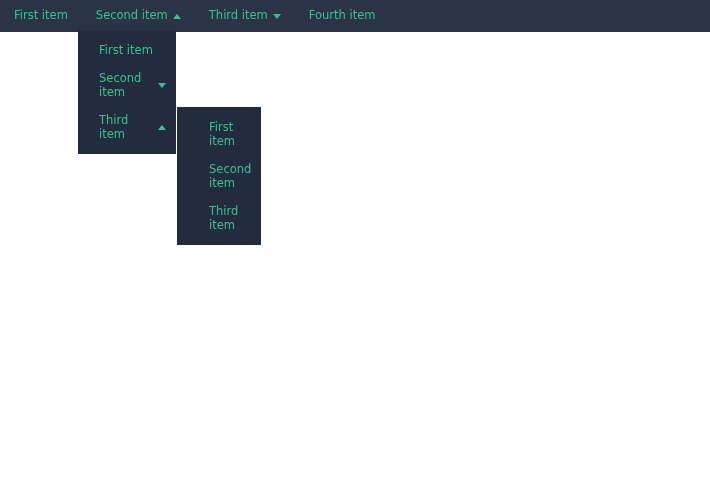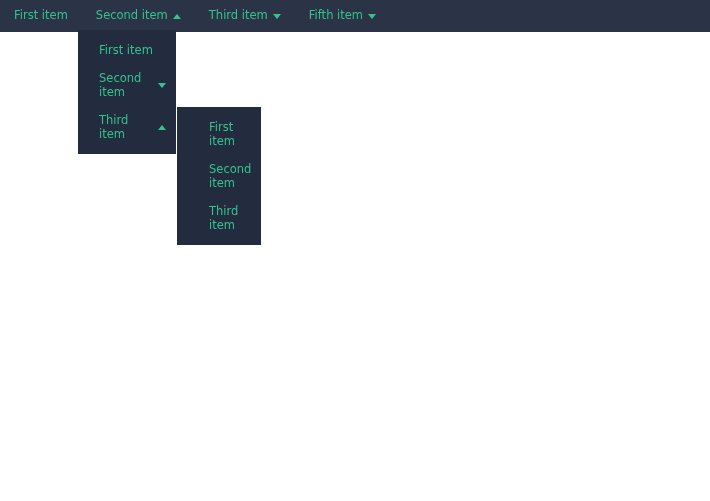--- a/index.html
+++ b/index.html
@@ -128,25 +128,25 @@
   <div class="menubar-item is-open">
     <span class="label">Second item</span>
     <span class="caret up"></span>
   </div>
 
   <div class="menubar-item">
     <span class="label">Third item</span>
     <span class="caret down"></span>
   </div>
 
+  <div class="menubar-item">
+    <span class="label">Fourth item</span>
 
-  <div class="menubar-item">
-    <span class="label">Fifth item</span>
-    <span class="caret down"></span>
   </div>
+
 
 </div>
 
 <div class="dropdown" id="dropdown-level1">
 
   <div class="dropdown-item">
     <span class="label">First item</span>
     <span class="caret-slot">
       
     </span>

